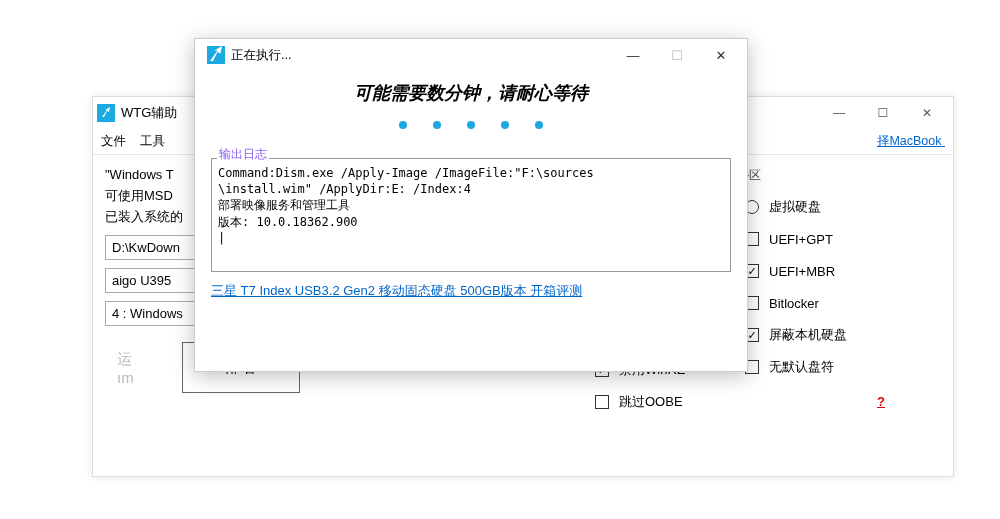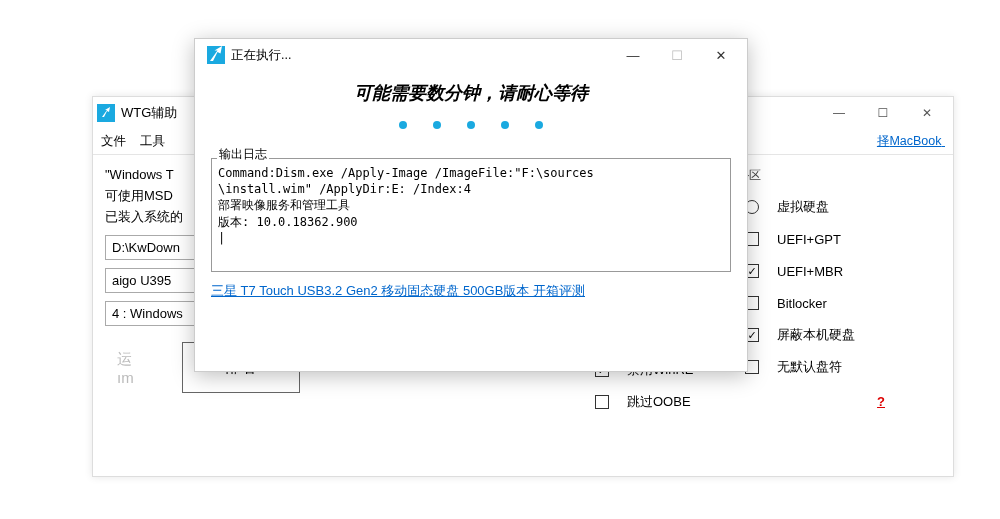--- a/index.html
+++ b/index.html
@@ -120,21 +120,21 @@
     .back-right-col1 { flex: 0 0 140px; margin-left: 50px;}
     .back-right-col2 { flex: 0 0 140px; }
     .group-header {
       font-size: 12.5px;
       color: #333;
       margin-bottom: 2px;
     }
     .chk, .rdo {
       display: flex;
       align-items: center;
-      gap: 18px;
+      gap: 10px;
       font-size: 13px;
       cursor: pointer;
       height: 22px;
     }
     .chk .box {
       width: 14px;
       height: 14px;
       border: 1px solid #333;
       display: flex;
       align-items: center;
@@ -229,21 +229,21 @@
       width: 8px;
       height: 8px;
       border-radius: 50%;
       background: #1aa9e0;
     }
     .output-section {
       padding: 0 16px;
     }
     .output-label {
       font-size: 12px;
-      color: #000000;
+      color: #8b5cf6;
       position: relative;
       top: 5px;
       left: 6px;
       background: #fff;
       display: inline-block;
       padding: 0 2px;
       z-index: 1;
     }
     .output-box {
       border: 1px solid #999;
@@ -384,14 +384,14 @@
     <span class="dot"></span>
   </div>
   <div class="output-section">
     <span class="output-label">输出日志</span>
     <div class="output-box"><span>Command:Dism.exe /Apply-Image /ImageFile:"F:\sources</span>
 <span>\install.wim" /ApplyDir:E: /Index:4</span>
 <span>部署映像服务和管理工具</span>
 <span>版本: 10.0.18362.900</span>
 <span class="cursor-line"></span></div>
   </div>
-  <a class="front-link">三星 T7 Touch USB3.2 Gen2 移动固态硬盘 500GB版本 开箱评测</a>
+  <a class="front-link">三星 T7 Index USB3.2 Gen2 移动固态硬盘 500GB版本 开箱评测</a>
 </div>
 
 </body></html>

